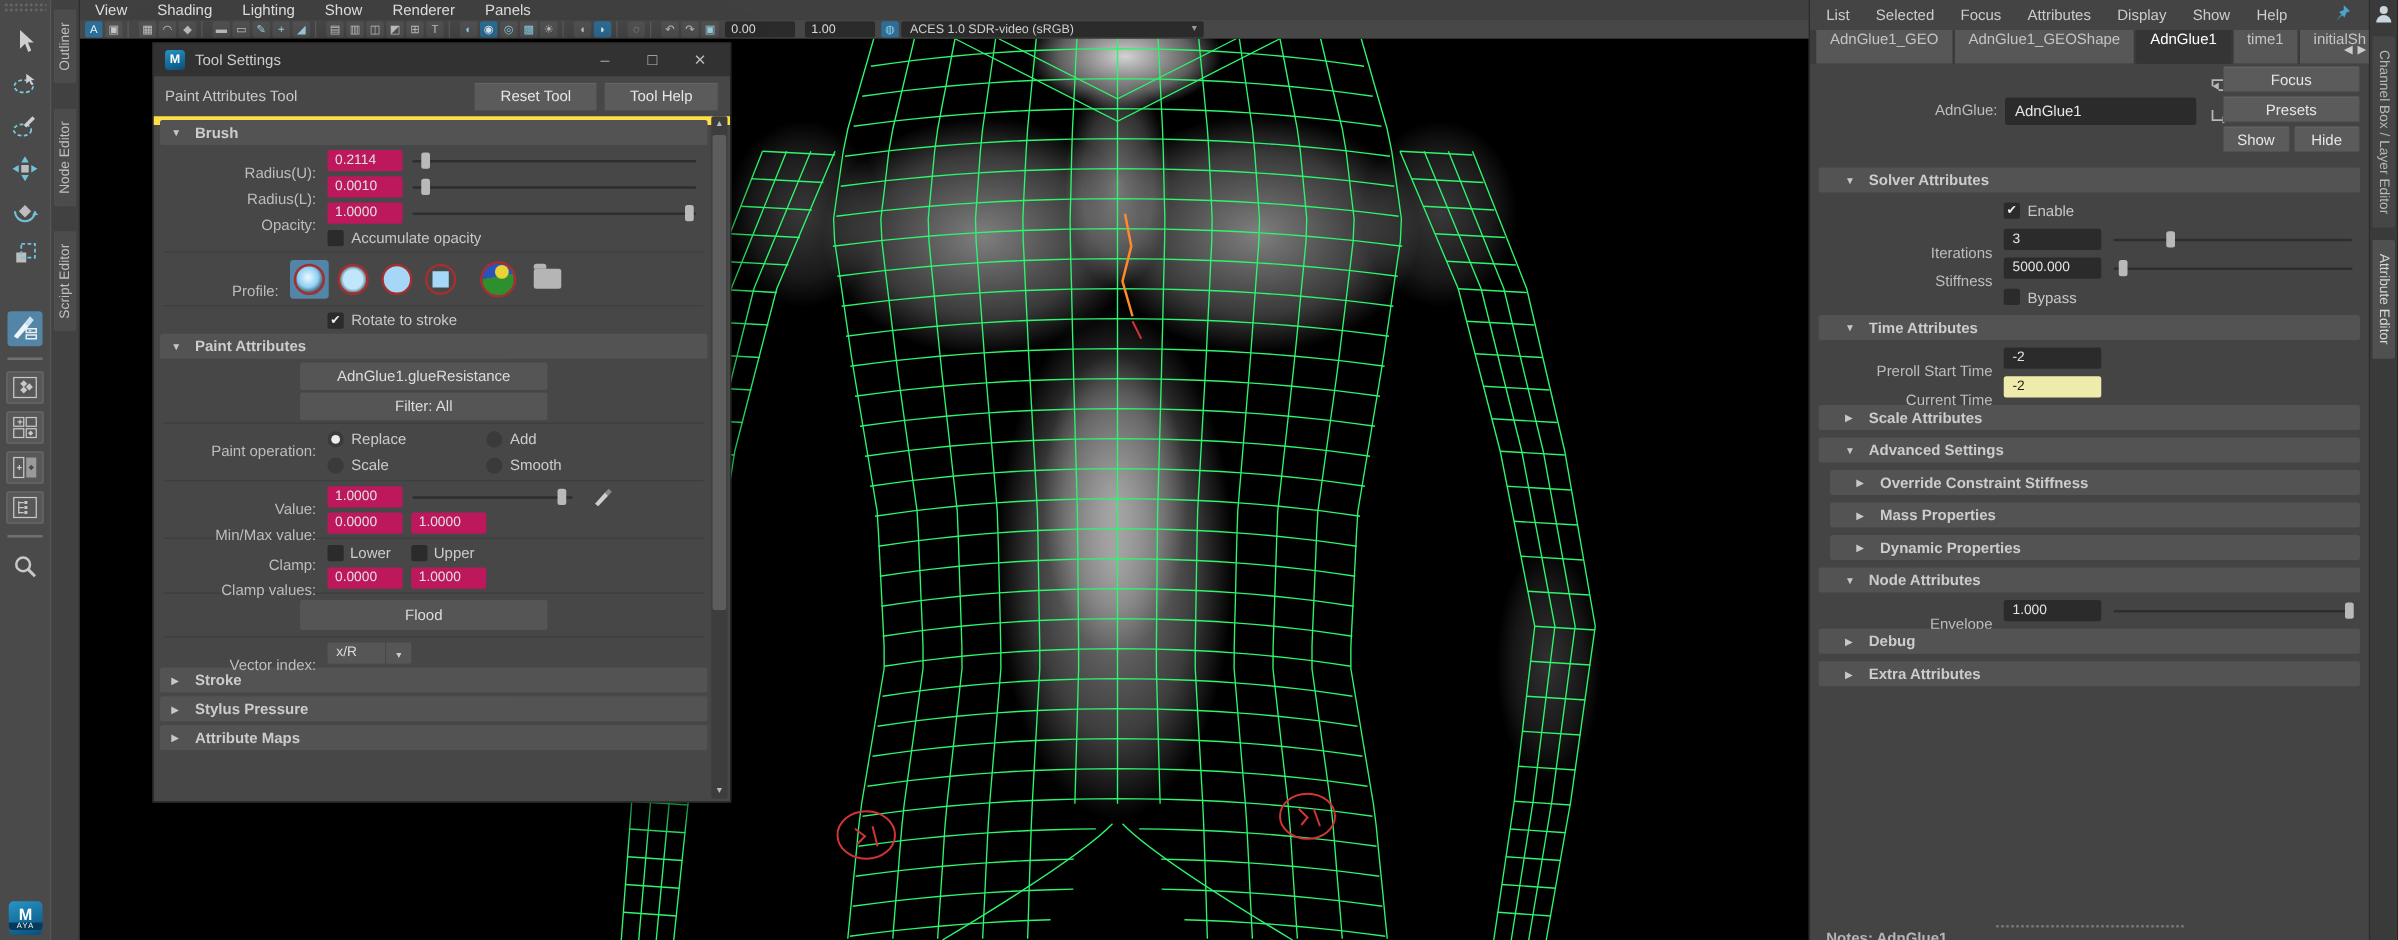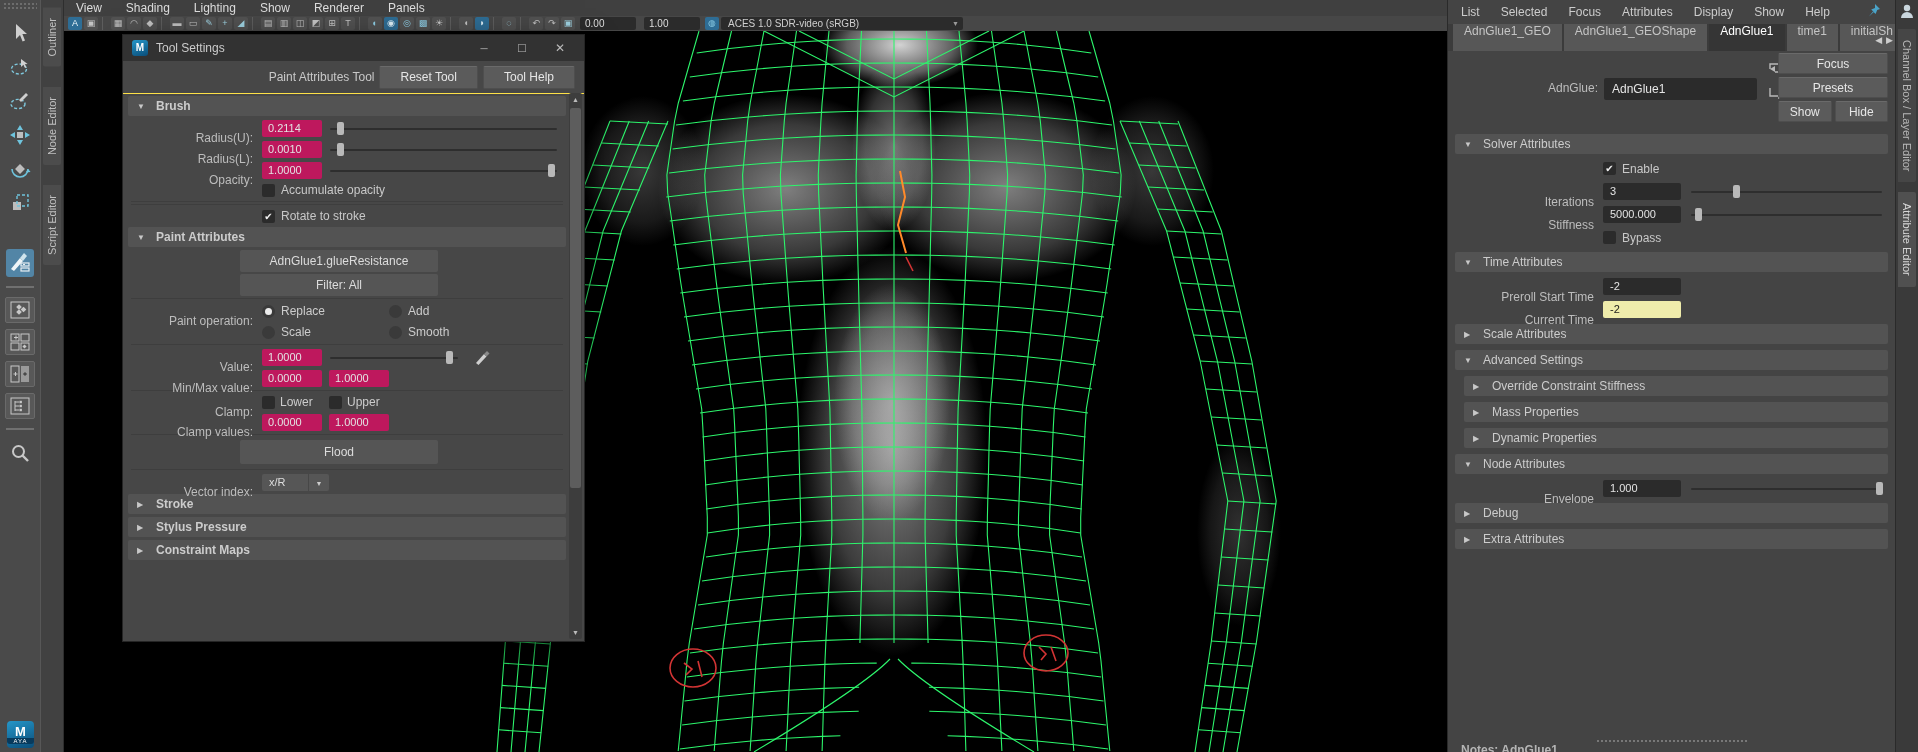--- a/index.html
+++ b/index.html
@@ -37,21 +37,21 @@
 
   
   .tool-window{position:absolute;left:122px;top:34px;width:463px;height:608px;background:#474747;border:1px solid #252525;box-shadow:0 10px 30px rgba(0,0,0,.65);z-index:20;}
   .tw-titlebar{height:26px;background:#323232;display:flex;align-items:center;gap:8px;padding:0 9px;}
   .tw-mayaicon{width:16px;height:16px;border-radius:3px;background:linear-gradient(160deg,#2596c8,#0a4d79);color:#fff;font-size:10px;font-weight:bold;text-align:center;line-height:16px;}
   .tw-title{flex:1;color:#cccccc;}
   .tw-winbtn{width:30px;height:22px;text-align:center;line-height:22px;color:#bbbbbb;font-size:12px;}
   .tw-winbtn.min::before{content:"─";font-size:10px;}
   .tw-winbtn.max::before{content:"□";font-size:13px;}
   .tw-winbtn.close::before{content:"✕";}
-  .tw-toolrow{height:30px;display:flex;align-items:center;padding:16px 9px;border-bottom:1px solid #fde047;text-align:right;}
+  .tw-toolrow{height:30px;display:flex;align-items:center;padding:16px 9px;border-bottom:7px solid #fde047;}
   .tw-toolname{flex:1;color:#c8c8c8;}
   .btn{background:#5b5b5b;color:#e6e6e6;border-radius:2px;height:23px;display:flex;align-items:center;justify-content:center;padding:0 20px;margin-left:5px;border:1px solid #4e4e4e;border-top-color:#6a6a6a;}
   .tw-body{position:absolute;left:4px;right:17px;top:58px;bottom:2px;overflow:hidden;}
   .sec-h{height:20px;background:#535353;border-radius:2px;display:flex;align-items:center;gap:9px;padding:0 9px;font-weight:bold;color:#cccccc;margin:3px 1px;}
   .tri{font-size:8px;color:#c8c8c8;width:10px;}
   .tri.d::before{content:"▼";}
   .tri.r::before{content:"▶";}
   .row{display:flex;align-items:center;height:18px;margin:3px 0;}
   .lbl{width:135px;text-align:right;padding-right:9px;color:#bdbdbd;flex:0 0 auto;margin-top:20px;}
   .field{width:60px;height:17px;background:#be185d;border-radius:2px;color:#e2e2e2;font-size:11px;line-height:17px;padding:0 6px;flex:0 0 auto;}
@@ -100,21 +100,21 @@
   .ae-tab.active{background:#353535;color:#ffffff;}
   .tab-arrows{position:absolute;right:2px;bottom:6px;display:flex;gap:4px;font-size:9px;color:#cccccc;}
   .ae-noderow{height:80px;position:relative;flex:0 0 auto;}
   .ae-noderow .nlbl{position:absolute;left:0;top:30px;width:150px;text-align:right;color:#bdbdbd;}
   .ae-noderow .nfield{position:absolute;left:156px;top:27px;width:153px;height:22px;background:#2b2b2b;border-radius:2px;color:#e6e6e6;line-height:22px;padding:0 8px;}
   .swapcol{position:absolute;left:318px;top:10px;display:flex;flex-direction:column;gap:8px;}
   .nbtns{position:absolute;right:7px;top:2px;width:110px;display:flex;flex-direction:column;gap:3px;}
   .nbtn{height:21px;background:#5b5b5b;border:1px solid #4e4e4e;border-top-color:#6a6a6a;border-radius:2px;display:flex;align-items:center;justify-content:center;color:#e6e6e6;}
   .showhide{display:flex;gap:3px;}
   .showhide .nbtn{flex:1;}
-  .ae-h{height:20px;background:#535353;border-radius:2px;display:flex;align-items:center;gap:9px;padding:0 9px;font-weight:normal;color:#cccccc;margin:3px 7px;flex:0 0 auto;}
+  .ae-h{height:20px;background:#535353;border-radius:2px;display:flex;align-items:center;gap:9px;padding:0 21px;font-weight:bold;color:#cccccc;margin:3px 7px;flex:0 0 auto;}
   .ae-h.indent{margin-left:16px;}
   .ar{display:flex;align-items:center;height:17px;margin:3px 7px;flex:0 0 auto;}
   .ar .lbl{width:148px;}
   .afield{width:78px;height:17px;background:#2b2b2b;border-radius:2px;color:#e4e4e4;font-size:11px;line-height:17px;padding:0 7px;flex:0 0 auto;}
   .afield.yellow{background:#efecab;color:#1c1c1c;}
   .aslider{flex:1;position:relative;height:17px;margin:0 6px 0 10px;}
   .ae-spacer{flex:1;}
   .ae-grip{width:150px;border-top:2px dotted #787878;margin:2px auto 1px auto;flex:0 0 auto;}
   .ae-notes{height:9px;overflow:hidden;padding-left:13px;color:#b5b5b5;font-weight:bold;flex:0 0 auto;}
   .ae-footer{height:30px;background:#3c3c3c;display:flex;gap:3px;padding:2px 3px 3px 3px;flex:0 0 auto;}
@@ -469,20 +469,39 @@
           <span class="track"></span>
           <span class="knob" style="left:96%"></span>
         </span>
     </div>
     <div class="row" style="height:16px">
       <span class="lbl"></span>
       <span class="cb"></span>
       <span class="cbl">Accumulate opacity</span>
     </div>
     <div class="hair"></div>
+    <div class="brushrow">
+      <span class="lbl" style="width:105px">Profile:</span>
+      <span class="brushicon sel">
+          <span class="bi-circ bi-gauss"></span>
+        </span>
+      <span class="brushicon">
+          <span class="bi-circ bi-soft"></span>
+        </span>
+      <span class="brushicon">
+          <span class="bi-circ bi-solid"></span>
+        </span>
+      <span class="brushicon">
+          <span class="bi-circ bi-sqwrap">
+            <span class="bi-sq"></span>
+          </span>
+        </span>
+      <span class="bi-img"></span>
+      <span class="bi-folder"></span>
+    </div>
     <div class="hair"></div>
     <div class="row" style="height:16px">
       <span class="lbl"></span>
       <span class="cb on"></span>
       <span class="cbl">Rotate to stroke</span>
     </div>
 
     <div class="sec-h">
       <span class="tri d"></span>
       <span>Paint Attributes</span>
@@ -559,21 +578,21 @@
     <div class="sec-h">
       <span class="tri r"></span>
       <span>Stroke</span>
     </div>
     <div class="sec-h">
       <span class="tri r"></span>
       <span>Stylus Pressure</span>
     </div>
     <div class="sec-h">
       <span class="tri r"></span>
-      <span>Constraint Maps</span>
+      <span>Attribute Maps</span>
     </div>
   </div>
   <div class="tw-scroll">
     <span class="scr-up"></span>
     <span class="scr-thumb"></span>
     <span class="scr-dn"></span>
   </div>
 </div>
 
 <div class="ae">

